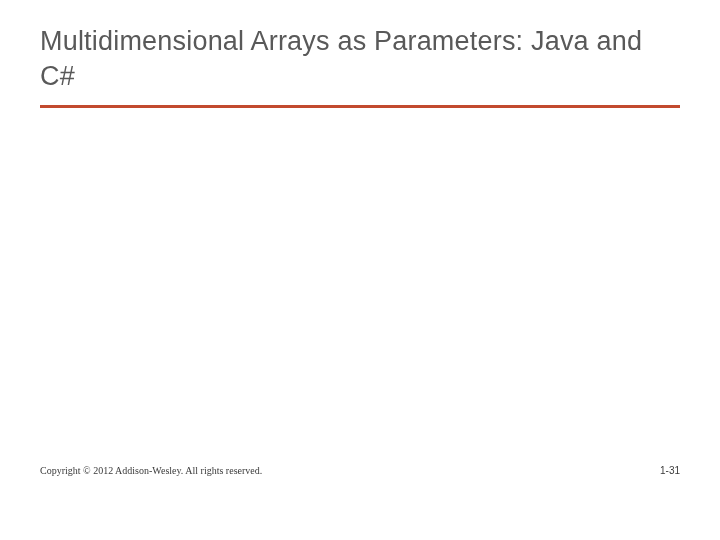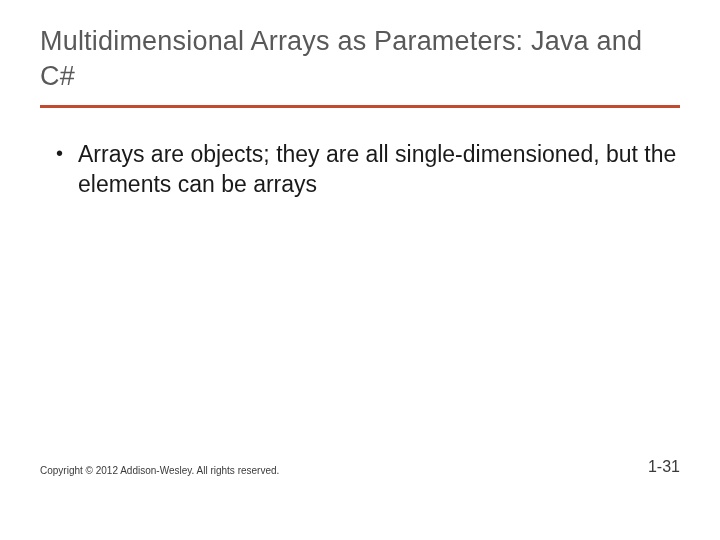--- a/index.html
+++ b/index.html
@@ -51,41 +51,38 @@
     color: #1a1a1a;
   }
   .mono {
     font-family: "Courier New", Courier, monospace;
     font-size: 21px;
   }
   .footer {
     position: absolute;
     left: 40px;
     bottom: 24px;
-    font-family: Liberation Sans, sans-serif;
+    font-family: Liberation Serif, serif;
     font-size: 10px;
     color: #3a3a3a;
   }
   .pagenum {
     position: absolute;
     right: 40px;
     bottom: 24px;
     font-family: Arial, sans-serif;
-    font-size: 16px;
+    font-size: 10px;
     color: #3a3a3a;
   }
 </style>
 </head>
 <body>
 
 <div class="slide">
   <div class="title">Multidimensional Arrays as Parameters: Java and C#</div>
   <div class="rule"></div>
 
   <ul class="bullets">
-    <li>
-      <span>Arrays are objects; they are all single-dimensioned, but the elements can be arrays</span>
-    </li>
   </ul>
 
   <div class="footer">Copyright © 2012 Addison-Wesley. All rights reserved.</div>
   <div class="pagenum">1-31</div>
 </div>
 
 </body></html>

